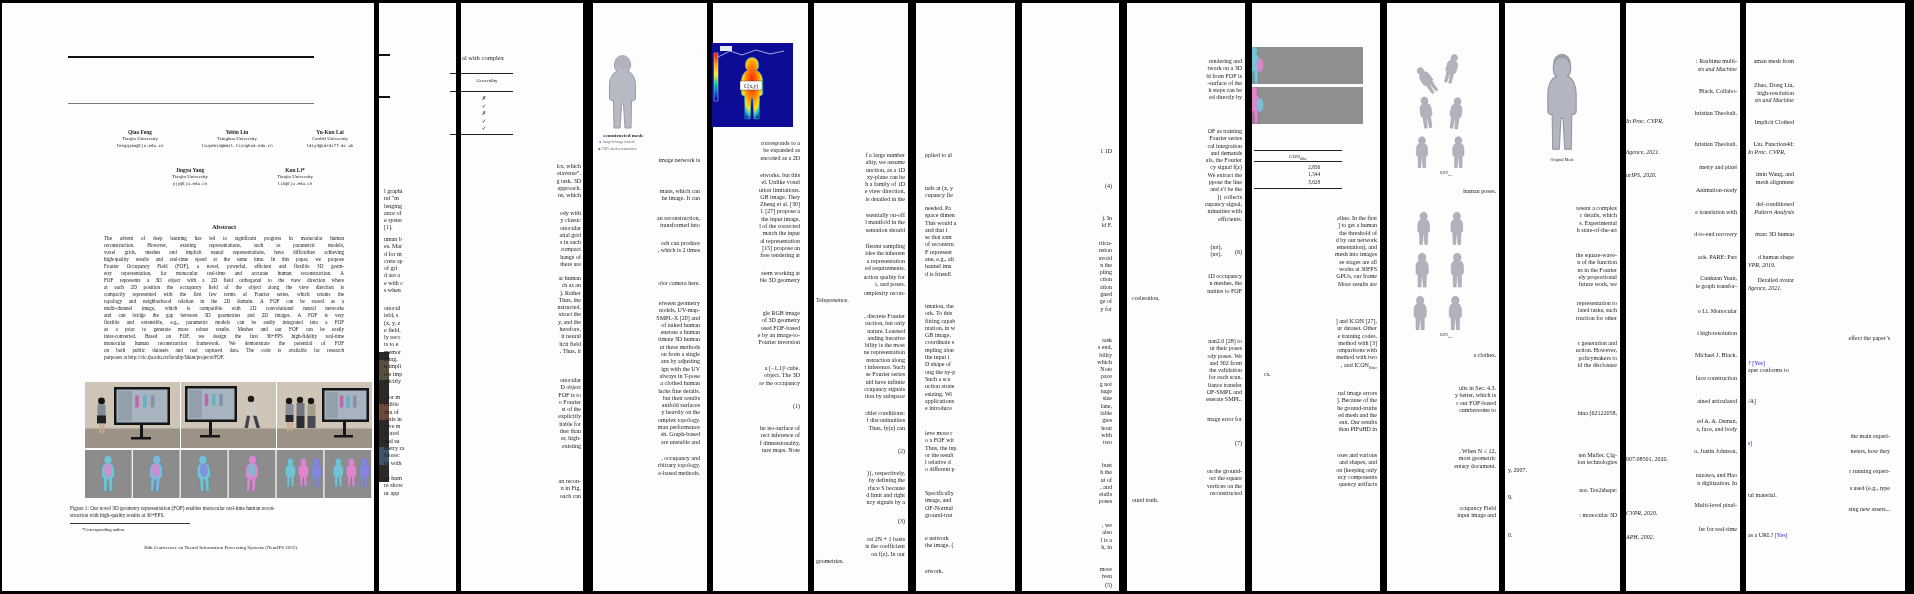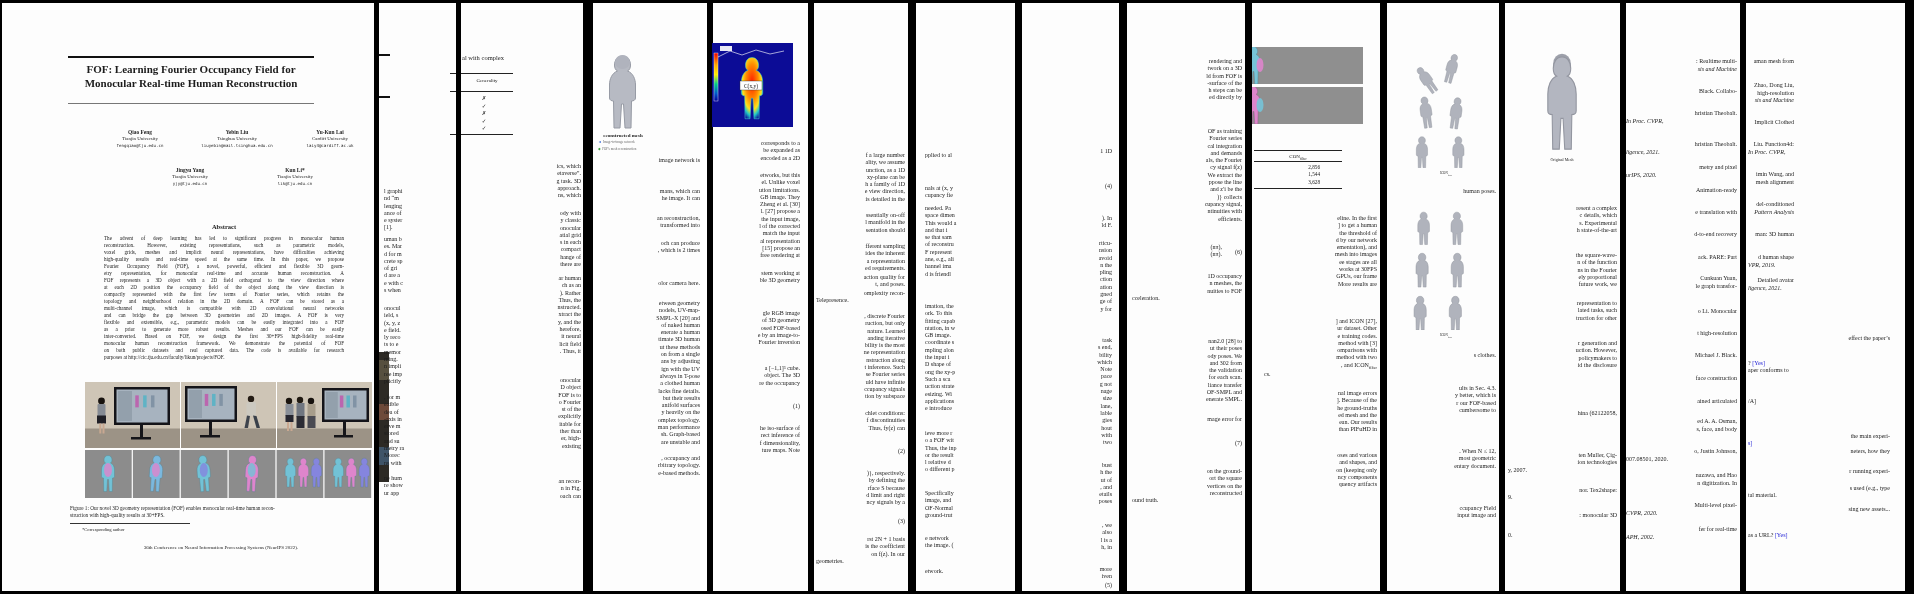--- a/index.html
+++ b/index.html
@@ -9,24 +9,20 @@
   .it{position:absolute;color:#1c1c1c;}
   .ln{white-space:nowrap;}
   svg{display:block;}
 </style>
 </head>
 <body>
 
 <div id="canvas">
     <div class="col" style="left: 2px; width: 372px;"></div>
     <div class="it" style="left: 68px; top: 56px; width: 246px; height: 2.4px; background: rgb(17, 17, 17);"></div>
-    <div class="it" style="left: 68px; top: 63px; width: 246px; font-size: 11px; line-height: 13.5px; font-weight: 700; text-align: center;">
-      <div class="ln"><span>FOF: Learning Fourier Occupancy Field for</span></div>
-      <div class="ln"><span>Monocular Real-time Human Reconstruction</span></div>
-    </div>
     <div class="it" style="left: 68px; top: 103px; width: 246px; height: 1px; background: rgb(119, 119, 119);"></div>
     <div class="it" style="left: 108px; top: 129px; width: 64px; font-size: 5.4px; line-height: 6px; font-weight: 700; text-align: center;">
       <div class="ln"><span>Qiao Feng</span></div>
     </div>
     <div class="it" style="left: 108px; top: 136px; width: 64px; font-size: 4.9px; line-height: 6px; text-align: center;">
       <div class="ln"><span>Tianjin University</span></div>
     </div>
     <div class="it" style="left: 108px; top: 143px; width: 64px; font-size: 4.1px; line-height: 6px; font-family: &quot;DejaVu Sans Mono&quot;, monospace; text-align: center;">
       <div class="ln"><span>fengqiao@tju.edu.cn</span></div>
     </div>

